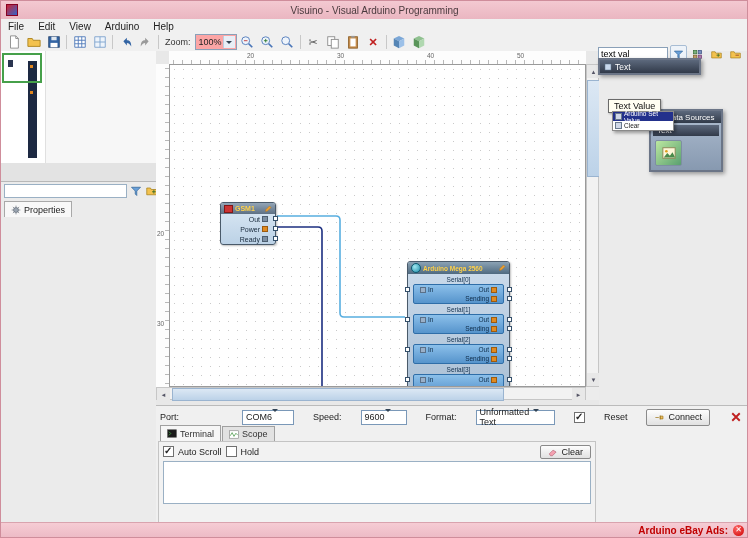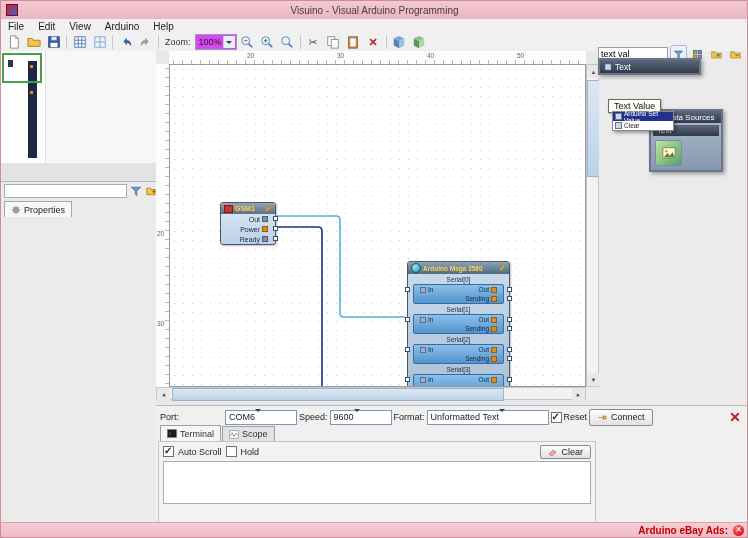--- a/index.html
+++ b/index.html
@@ -9,21 +9,21 @@
   #app-icon{width:10px;height:10px;margin-left:5px;background:linear-gradient(135deg,#c23,#36c);border:1px solid #802;}
   #title-text{flex:1;text-align:center;font-size:10px;color:#4a3a3e;}
   #title-pad{width:16px;}
   #menubar{position:absolute;left:0;top:18px;right:0;height:14px;background:#f0f0f0;display:flex;align-items:center;border-bottom:1px solid #e2e2e2;}
   .menu-item{padding:0 7px;font-size:10px;color:#222;}
   #toolbar{position:absolute;left:0;top:32px;right:0;height:18px;background:#f0f0f0;display:flex;align-items:center;gap:1px;padding-left:3px;border-bottom:1px solid #d8d8d8;}
   .ti{width:17px;height:16px;display:flex;align-items:center;justify-content:center;border:1px solid transparent;border-radius:2px;}
   .ti svg{display:block;}
   .tsep{width:1px;height:14px;background:#c8c8c8;margin:0 2px;}
   .tlabel{font-size:9px;color:#333;margin:0 3px;}
-  .combo{position:relative;background:#d946ef;border:1px solid #8aa0b8;height:14px;display:flex;align-items:center;font-size:9px;padding:0 14px 0 3px;}
+  .combo{position:relative;background:#fca5a5;border:1px solid #8aa0b8;height:14px;display:flex;align-items:center;font-size:9px;padding:0 14px 0 3px;}
   .combo .arr{position:absolute;right:1px;top:1px;bottom:1px;width:11px;background:#e8eef6;border-left:1px solid #bccde0;display:flex;align-items:center;justify-content:center;}
   .arr i{border:3px solid transparent;border-top-color:#345;margin-top:3px;}
   .glyph{font-size:11px;line-height:1;}
   
   #left-panel{position:absolute;left:0;top:50px;width:155px;bottom:14px;background:#ebebeb;border-right:1px solid #c8c8c8;}
   #canvas-region{position:absolute;left:155px;top:50px;width:443px;height:354px;background:#e8e8e8;}
   #right-gutter{position:absolute;left:598px;top:50px;right:0;height:354px;background:#ebebeb;}
   #bottom-panel{position:absolute;left:155px;top:404px;right:0;height:120px;background:#f0f0f0;border-top:1px solid #bbb;}
   #statusbar{position:absolute;left:0;bottom:0;right:0;height:14px;background:linear-gradient(#f6ccd4,#edbbc6);display:flex;align-items:center;justify-content:flex-end;gap:5px;padding-right:3px;border-top:1px solid #d9a3ae;}
   
@@ -86,21 +86,21 @@
   .pal-icon{width:25px;height:24px;background:linear-gradient(#fdfdfd,#dfe6ee);border:1px solid #7e8ea2;border-radius:2px;display:flex;align-items:center;justify-content:center;overflow:hidden;}
   .abc b{font-size:8px;}
   #ds-palette{left:648px;top:108px;width:70px;z-index:32;border:2px solid #6b7587;background:linear-gradient(#aebdd0,#8799b0);}
   .pal-subheader{height:11px;background:linear-gradient(#5c687c,#313a49);color:#fff;font-size:8px;display:flex;align-items:center;padding:0 4px;margin:2px 2px 0 2px;}
   #tooltip{left:607px;top:98px;z-index:34;background:#fffef2;border:1px solid #6a6a6a;font-size:9px;padding:1px 5px;color:#111;box-shadow:1px 1px 2px rgba(0,0,0,.3);}
   #popup-menu{left:611px;top:110px;width:60px;z-index:35;background:#fff;border:1px solid #8a8a8a;box-shadow:2px 2px 3px rgba(0,0,0,.35);}
   .pm-item{display:flex;align-items:center;gap:2px;height:9px;font-size:6.5px;padding:0 2px;color:#222;}
   .pm-item.sel{background:#23318c;color:#fff;}
   .pm-ico{width:5px;height:5px;background:#d0d8e8;border:1px solid #68788c;flex:0 0 auto;}
   
-  #conn-row{position:absolute;left:4px;top:2px;right:4px;height:18px;display:flex;align-items:center;gap:2px;font-size:9px;}
+  #conn-row{position:absolute;left:4px;top:2px;right:4px;height:18px;display:flex;align-items:center;gap:19px;font-size:9px;}
   .select{position:relative;background:#fff;border:1px solid #7a98b8;height:15px;display:flex;align-items:center;font-size:9px;padding:0 15px 0 3px;box-sizing:border-box;}
   .cb{width:11px;height:11px;background:#fff;border:1px solid #707070;display:inline-block;position:relative;box-sizing:border-box;flex:0 0 auto;}
   .cb.checked::after{content:"\2713";position:absolute;left:0;top:-2px;font-size:10px;font-weight:bold;color:#222;}
   .cblab{font-size:9px;}
   .btn{background:linear-gradient(#fdfdfd,#e1e1e1);border:1px solid #8a8a8a;border-radius:2px;font-size:9px;display:flex;align-items:center;gap:3px;padding:0 7px;height:17px;box-sizing:border-box;}
   #term-tabs{position:absolute;left:4px;top:21px;height:14px;display:flex;align-items:flex-end;gap:1px;}
   .tab{display:flex;align-items:center;gap:3px;font-size:9px;padding:0 6px;height:14px;border:1px solid #a0a0a0;border-bottom:none;background:#e2e2e2;color:#333;}
   .tab.active{background:#f6f6f6;height:15px;}
   #term-group{position:absolute;left:2px;top:35px;width:438px;bottom:2px;border:1px solid #c4c4c4;background:#f2f2f2;box-sizing:border-box;}
   #term-controls{position:absolute;left:4px;top:2px;right:4px;height:15px;display:flex;align-items:center;gap:4px;}

